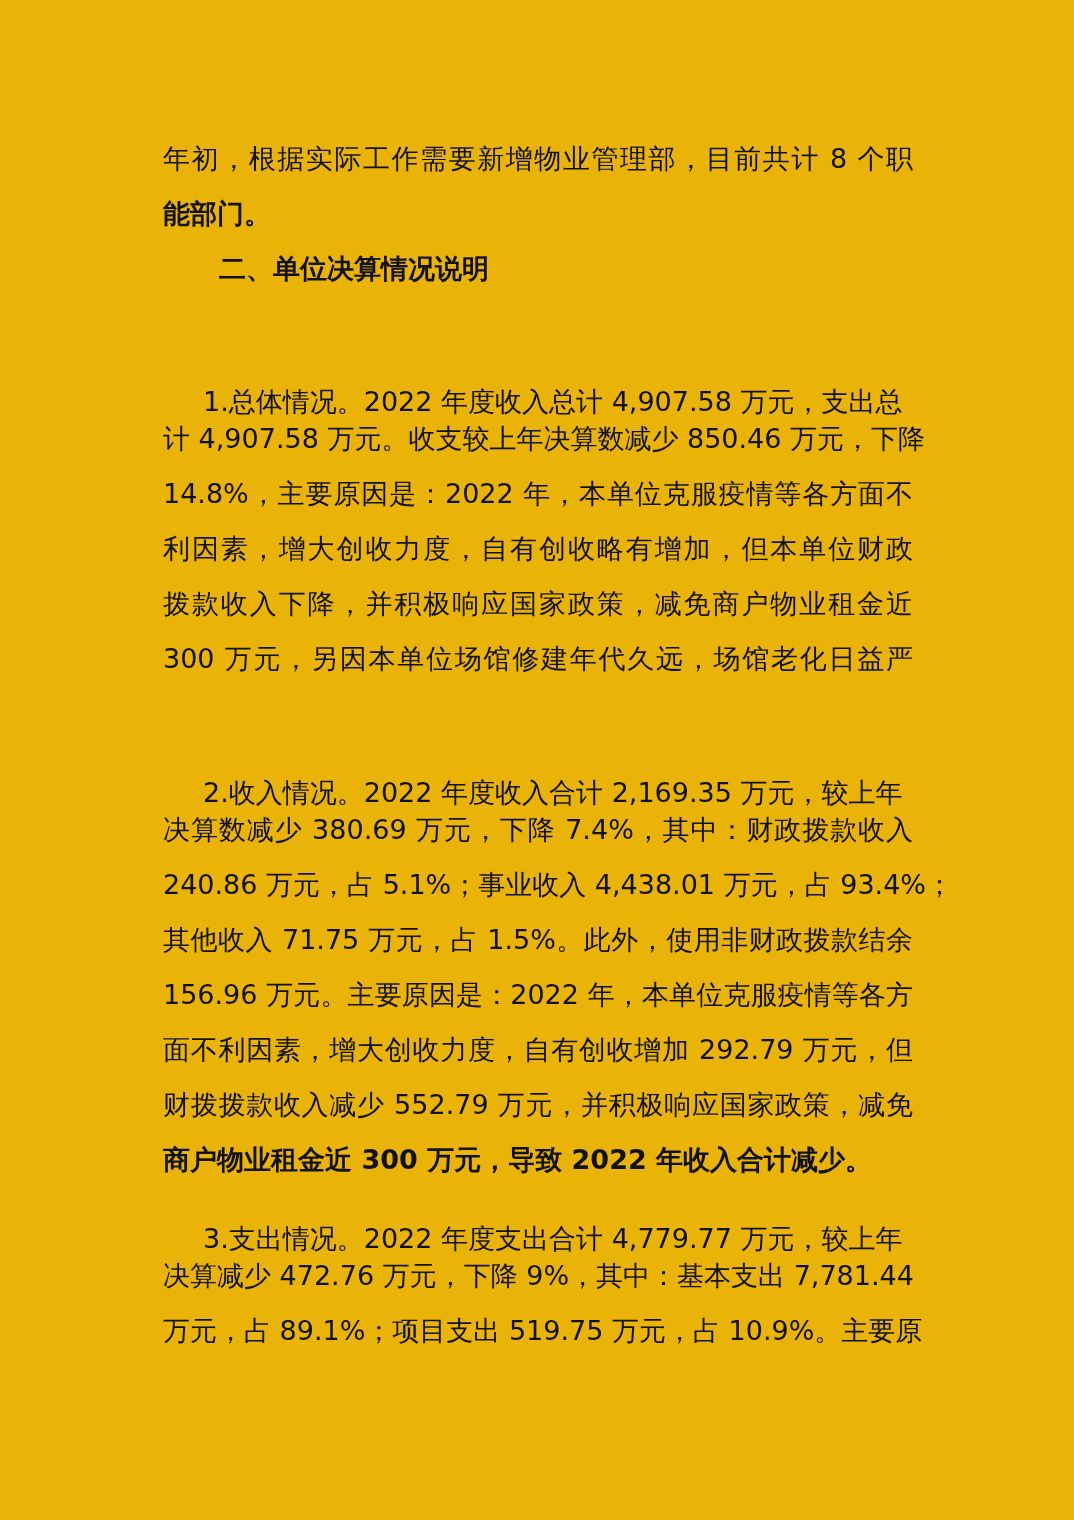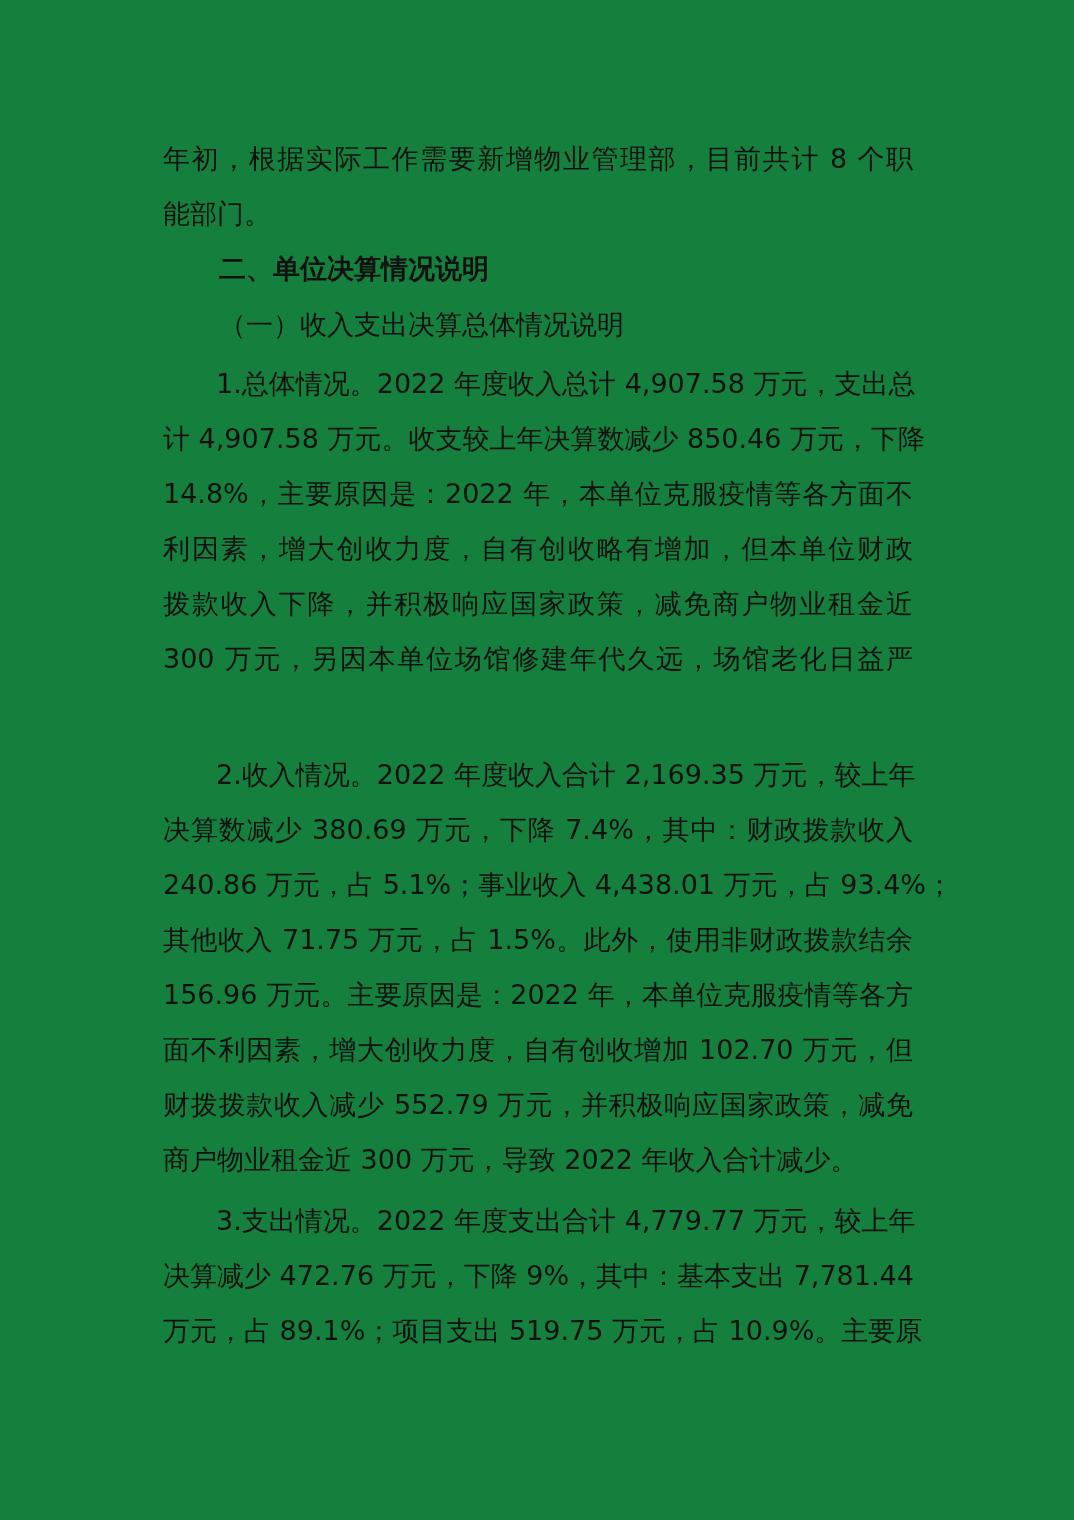--- a/index.html
+++ b/index.html
@@ -1,58 +1,57 @@
 <!DOCTYPE html>
 <html><head>
 <meta charset="utf-8">
 <style>
   html, body { margin: 0; padding: 0; background: #ffffff; }
   body { width: 1074px; height: 1520px; position: relative; overflow: hidden; }
-  .page { position: absolute; left: 0; top: 0; width: 1074px; height: 1520px; background: #15803d; }
+  .page { position: absolute; left: 0; top: 0; width: 1074px; height: 1520px; background: #eab308; }
   .line {
     position: absolute;
     left: 163px;
     width: 750px;
     height: 40px;
     font-family: "DejaVu Sans", "Liberation Sans", sans-serif;
     font-size: 27px;
     line-height: 40px;
     color: #111;
     white-space: nowrap;
     text-align: justify;
     text-align-last: justify;
     letter-spacing: 0px;
   }
-  .line.last { text-align-last: left; }
-  .line.indent { left: 216px; width: 694px; }
+  .line.last { text-align-last: left; font-weight: bold; }
+  .line.indent { left: 203px; width: 694px; margin-top: 18px; }
   .line.h2 { font-weight: bold; text-align-last: left; left: 219px; width: 400px; }
   .line.h3 { text-align-last: left; left: 219px; width: 500px; }
 </style>
 </head>
 <body>
 
 <div class="page">
   <div class="line" style="top:139px">年初，根据实际工作需要新增物业管理部，目前共计 8 个职</div>
   <div class="line last" style="top:194px">能部门。</div>
 
   <div class="line h2" style="top:249px">二、单位决算情况说明</div>
-  <div class="line h3" style="top:305px">（一）收入支出决算总体情况说明</div>
 
   <div class="line indent" style="top:364px">1.总体情况。2022 年度收入总计 4,907.58 万元，支出总</div>
   <div class="line" style="top:419px">计 4,907.58 万元。收支较上年决算数减少 850.46 万元，下降</div>
   <div class="line" style="top:474px">14.8%，主要原因是：2022 年，本单位克服疫情等各方面不</div>
   <div class="line" style="top:529px">利因素，增大创收力度，自有创收略有增加，但本单位财政</div>
   <div class="line" style="top:584px">拨款收入下降，并积极响应国家政策，减免商户物业租金近</div>
   <div class="line" style="top:639px">300 万元，另因本单位场馆修建年代久远，场馆老化日益严</div>
 
   <div class="line indent" style="top:755px">2.收入情况。2022 年度收入合计 2,169.35 万元，较上年</div>
   <div class="line" style="top:810px">决算数减少 380.69 万元，下降 7.4%，其中：财政拨款收入</div>
   <div class="line" style="top:865px">240.86 万元，占 5.1%；事业收入 4,438.01 万元，占 93.4%；</div>
   <div class="line" style="top:920px">其他收入 71.75 万元，占 1.5%。此外，使用非财政拨款结余</div>
   <div class="line" style="top:975px">156.96 万元。主要原因是：2022 年，本单位克服疫情等各方</div>
-  <div class="line" style="top:1030px">面不利因素，增大创收力度，自有创收增加 102.70 万元，但</div>
+  <div class="line" style="top:1030px">面不利因素，增大创收力度，自有创收增加 292.79 万元，但</div>
   <div class="line" style="top:1085px">财拨拨款收入减少 552.79 万元，并积极响应国家政策，减免</div>
   <div class="line last" style="top:1140px">商户物业租金近 300 万元，导致 2022 年收入合计减少。</div>
 
   <div class="line indent" style="top:1201px">3.支出情况。2022 年度支出合计 4,779.77 万元，较上年</div>
   <div class="line" style="top:1256px">决算减少 472.76 万元，下降 9%，其中：基本支出 7,781.44</div>
   <div class="line" style="top:1311px">万元，占 89.1%；项目支出 519.75 万元，占 10.9%。主要原</div>
 </div>
 
 </body></html>

